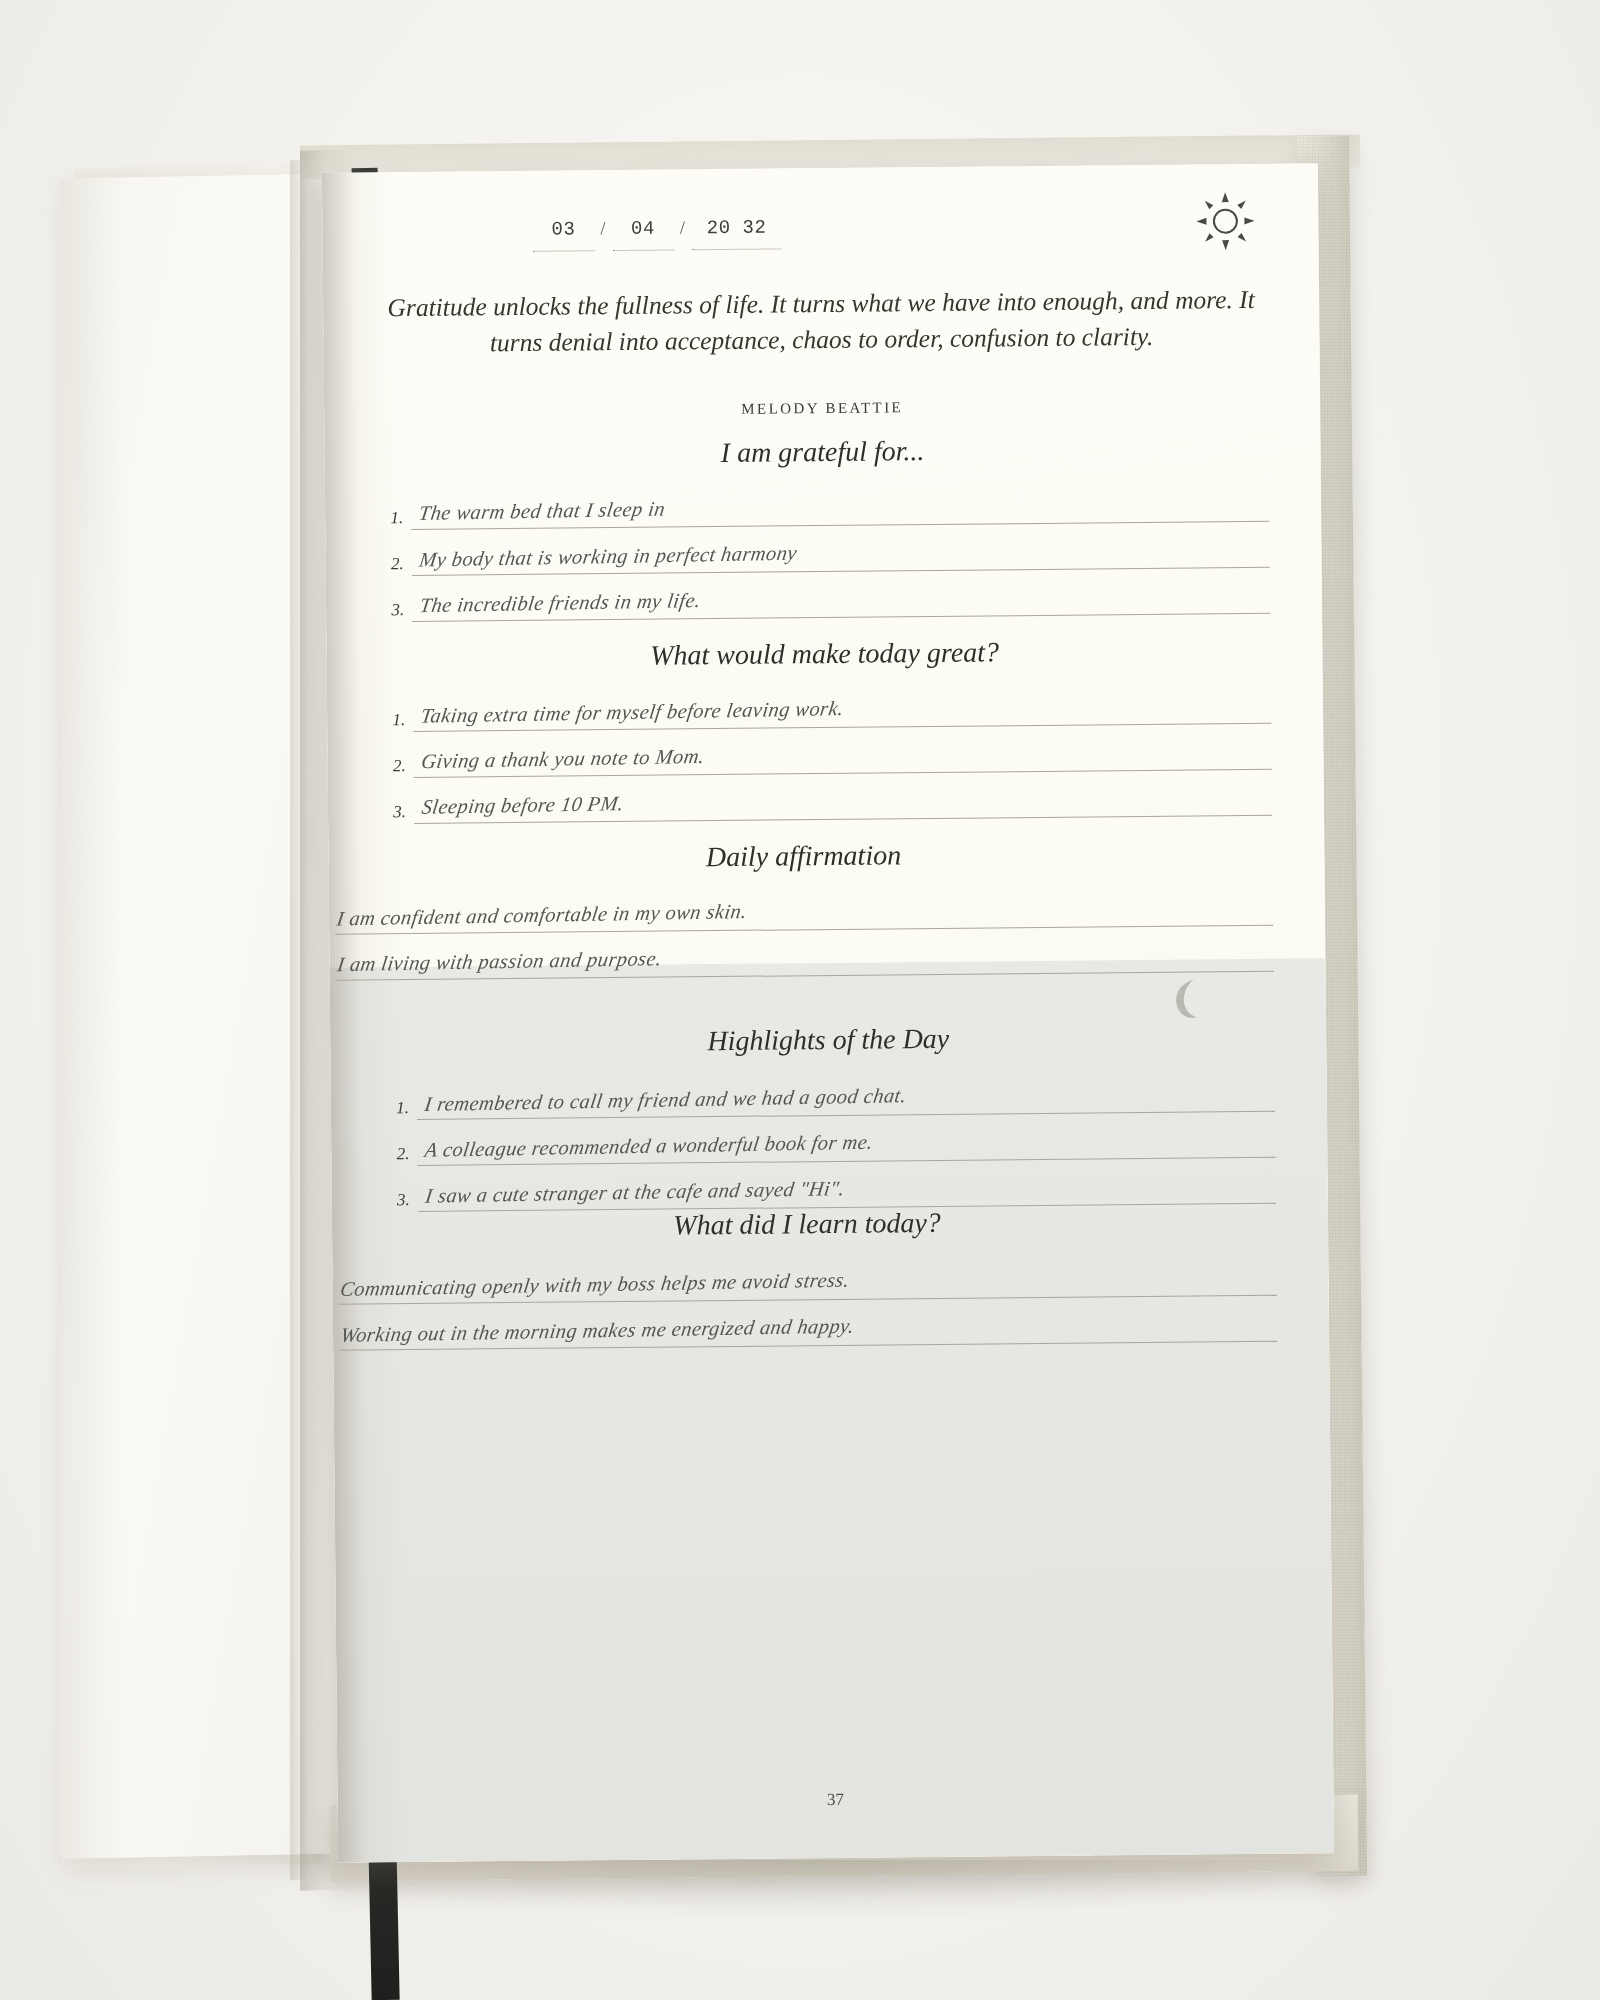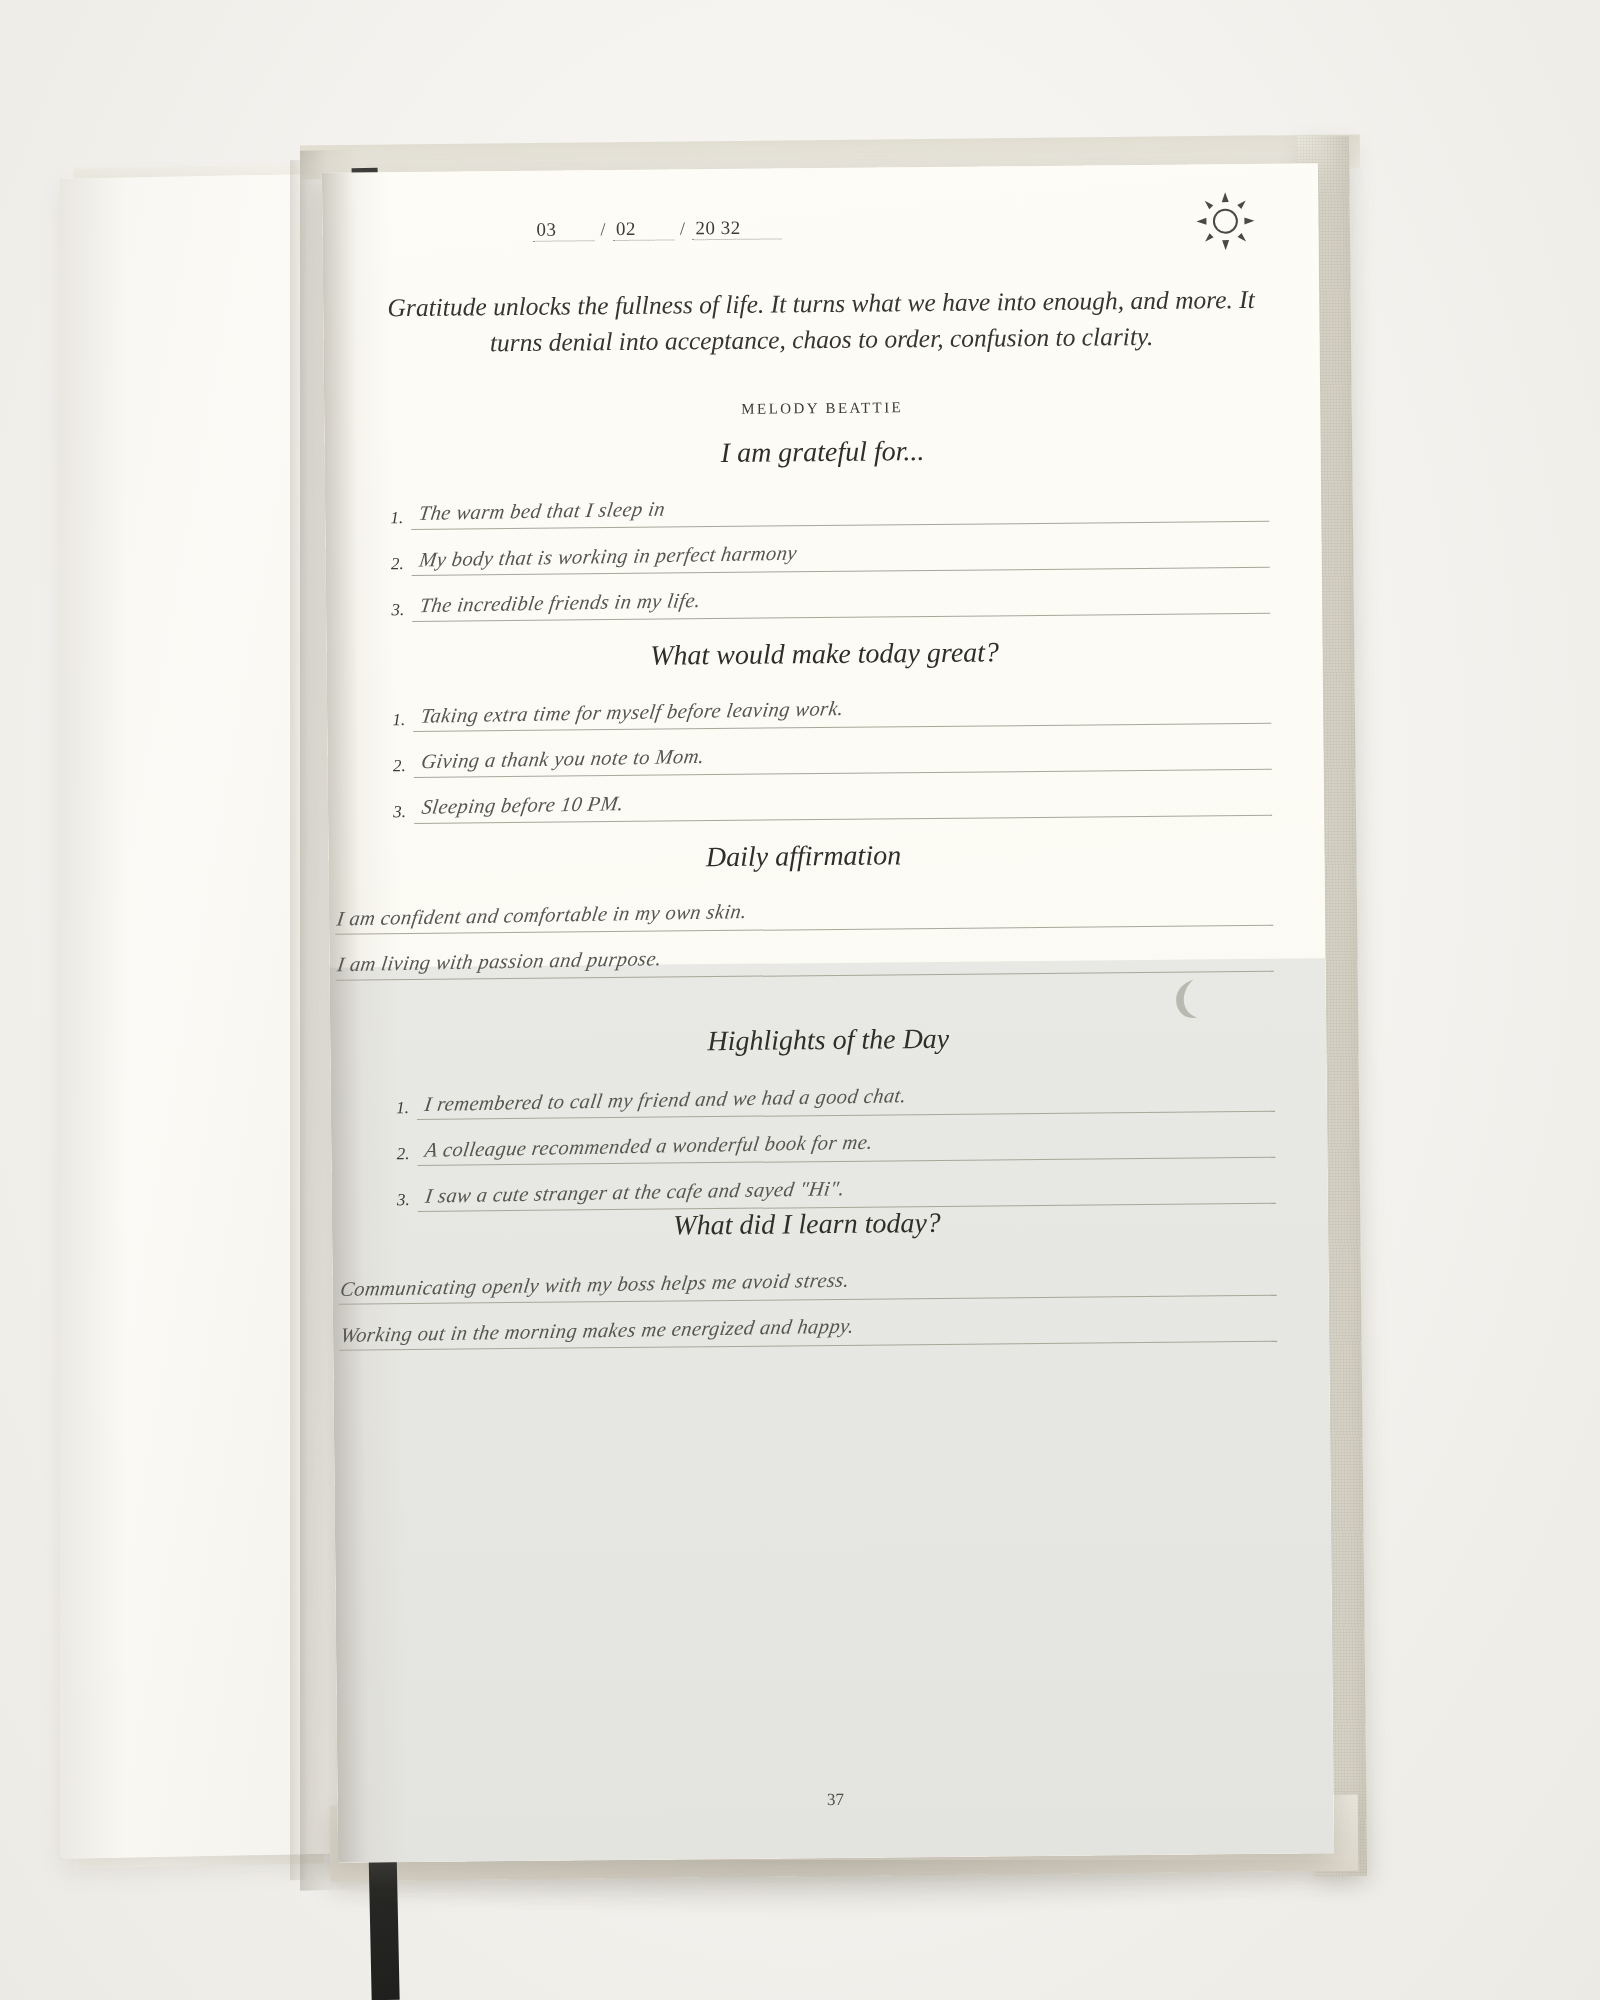--- a/index.html
+++ b/index.html
@@ -111,23 +111,24 @@
     align-items: baseline;
     gap: 6px;
     font-family: "Liberation Serif", serif;
     font-size: 19px;
     color: #4a4a46;
     letter-spacing: .5px;
   }
   .date-field {
     display: inline-block;
     min-width: 54px;
+    text-align: center;
     border-bottom: 1px dotted #9a978d;
-    padding: 0 4px 0 4px;
-    font-family: Liberation Serif, serif;
+    padding: 0 4px 10px 4px;
+    font-family: Liberation Mono, monospace;
     color: #3d3d39;
   }
   .date-field.year { min-width: 82px; }
   .slash { color: #55554f; font-size: 18px; }
 
   
   .sun-icon {
     position: absolute;
     right: 62px;
     top: 26px;
@@ -331,21 +332,21 @@
 
 <div class="page">
   <div class="evening-band"></div>
   <div class="page-gutter-shadow"></div>
 
   <div class="content">
 
     <div class="date-row">
       <span class="date-field">03</span>
       <span class="slash">/</span>
-      <span class="date-field">02</span>
+      <span class="date-field">04</span>
       <span class="slash">/</span>
       <span class="date-field year">20 32</span>
     </div>
 
     <div class="sun-icon">
       <svg viewBox="0 0 62 62" width="62" height="62">
         <g fill="none" stroke="#4a4a44" stroke-width="2">
           <circle cx="31" cy="31" r="11.5"></circle>
         </g>
         <g fill="#4a4a44">

